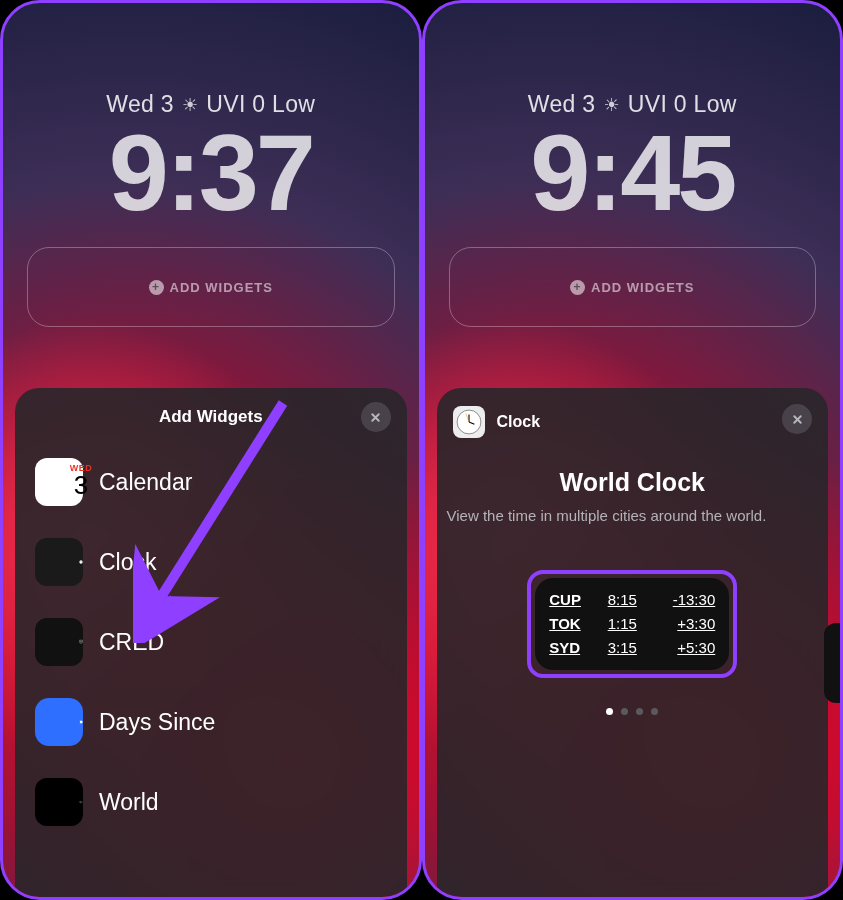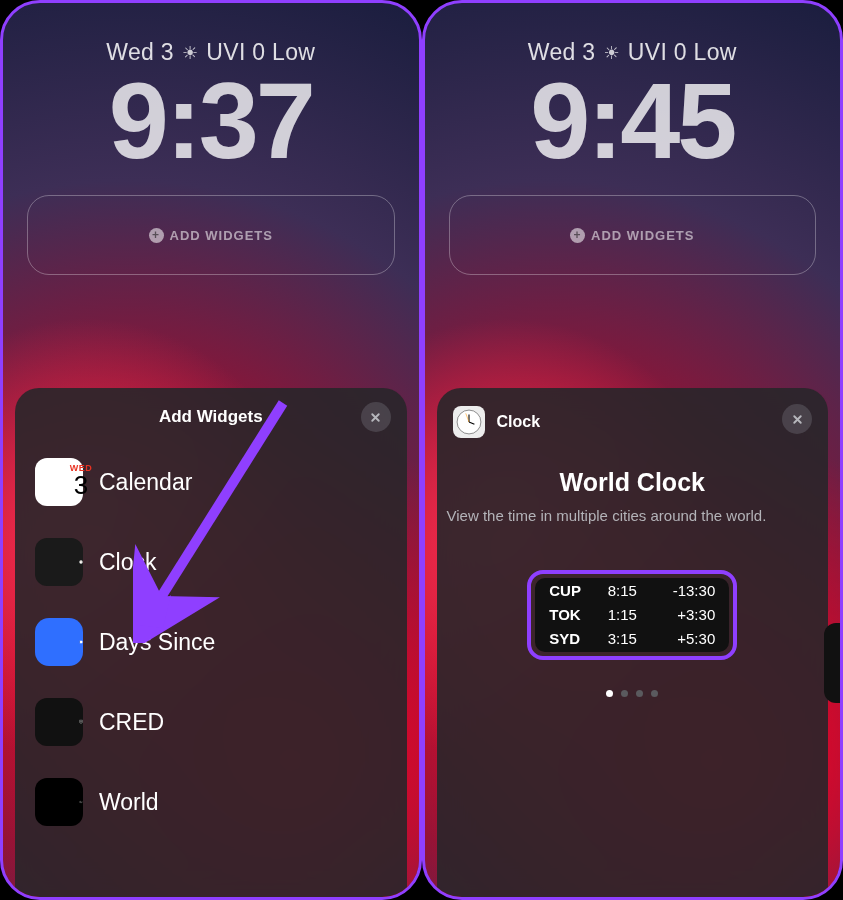--- a/index.html
+++ b/index.html
@@ -24,21 +24,21 @@
     position: absolute; inset: 0;
     background:
       radial-gradient(circle at 70% 85%, #ff0022 0%, transparent 40%),
       radial-gradient(circle at 20% 60%, #ff3050 0%, transparent 35%);
     pointer-events: none;
   }
   .lockscreen-top {
     position: relative;
     z-index: 1;
     text-align: center;
-    padding-top: 36px;
+    padding-top: 88px;
     color: rgba(255,255,255,0.85);
   }
   .date-row {
     font-size: 23px;
     font-weight: 500;
     letter-spacing: 0.3px;
     display: flex;
     align-items: center;
     justify-content: center;
     gap: 8px;
@@ -193,25 +193,26 @@
   .widget-preview-wrap {
     margin: 46px auto 0;
     width: 210px;
     border: 4px solid #8f3fff;
     border-radius: 16px;
     padding: 4px;
   }
   .widget-preview {
     width: 100%;
     background: #111;
-    border-radius: 10px;
-    padding: 1px 14px;
+    border-radius: 18px;
+    padding: 10px 14px;
     font-size: 15px;
     font-weight: 600;
     color: #fff;
+    text-decoration: underline;
   }
   .wc-row {
     display: flex;
     justify-content: space-between;
     line-height: 1.6;
   }
   .wc-row .city { width: 40px; }
   .wc-row .time { text-align: right; font-weight: 400; }
   .wc-row .offset { width: 60px; text-align: right; font-weight: 400; }
 
@@ -296,37 +297,37 @@
             <line x1="24" y1="24" x2="24" y2="13" stroke="#000" stroke-width="2"></line>
             <line x1="24" y1="24" x2="32" y2="28" stroke="#000" stroke-width="2"></line>
             <line x1="24" y1="24" x2="18" y2="10" stroke="#ff9500" stroke-width="1"></line>
             <circle cx="24" cy="24" r="1.5" fill="#ff9500"></circle>
           </svg>
         </div>
         <span class="app-name">Clock</span>
       </div>
 
       <div class="app-row">
+        <div class="app-icon cred-icon">
+          <svg width="30" height="34" viewBox="0 0 30 34" fill="none" stroke="#fff" stroke-width="2" stroke-linejoin="round">
+            <path d="M4 3h22v18l-11 9-11-9V3z"></path>
+            <path d="M10 9h10v9l-5 4-5-4V9z"></path>
+          </svg>
+        </div>
+        <span class="app-name">CRED</span>
+      </div>
+
+      <div class="app-row">
         <div class="app-icon dayssince-icon">
           <svg width="34" height="34" viewBox="0 0 40 40">
             <path d="M6 8 h22 a6 6 0 0 1 6 6 v12 a6 6 0 0 1 -6 6 h-22 z" fill="#fff"></path>
             <path d="M6 8 v24" stroke="#0a43c7" stroke-width="5"></path>
           </svg>
         </div>
         <span class="app-name">Days Since</span>
-      </div>
-
-      <div class="app-row">
-        <div class="app-icon cred-icon">
-          <svg width="30" height="34" viewBox="0 0 30 34" fill="none" stroke="#fff" stroke-width="2" stroke-linejoin="round">
-            <path d="M4 3h22v18l-11 9-11-9V3z"></path>
-            <path d="M10 9h10v9l-5 4-5-4V9z"></path>
-          </svg>
-        </div>
-        <span class="app-name">CRED</span>
       </div>
 
       <div class="app-row">
         <div class="app-icon endel-icon">
           <svg width="38" height="38" viewBox="0 0 40 40" fill="none" stroke="#fff" stroke-width="2.5" stroke-linecap="round">
             <path d="M6 20c4-10 10-10 14 0s10 10 14 0"></path>
             <path d="M6 20c4 10 10 10 14 0"></path>
           </svg>
         </div>
         <span class="app-name">World</span>

